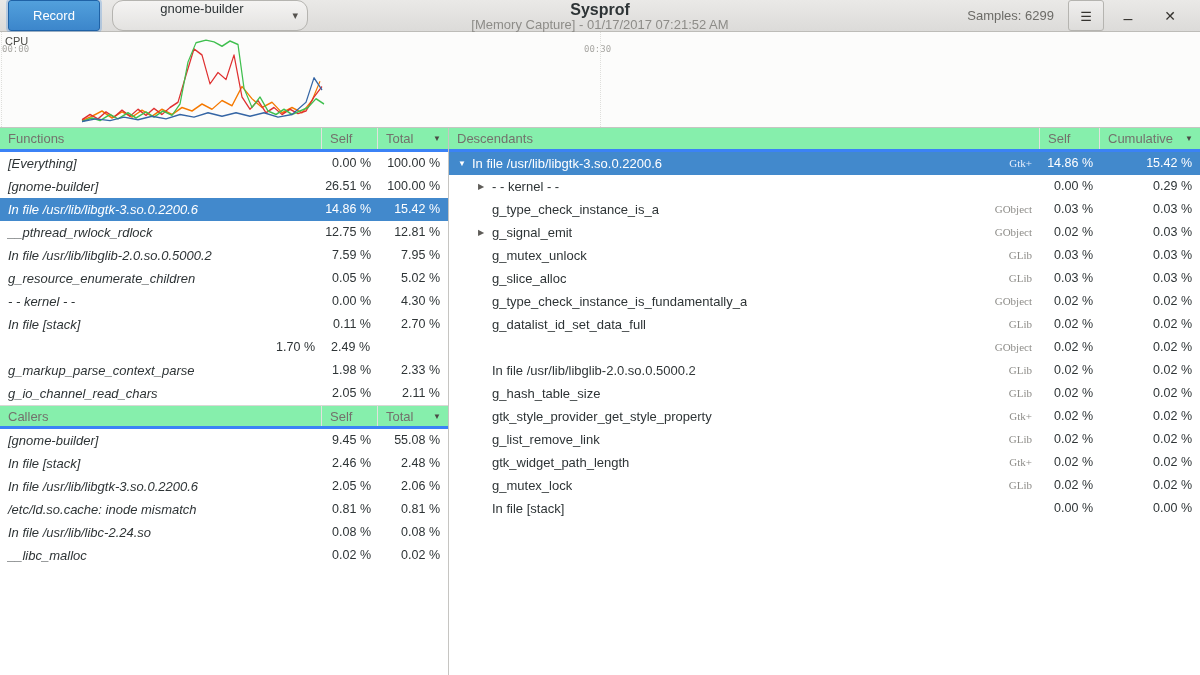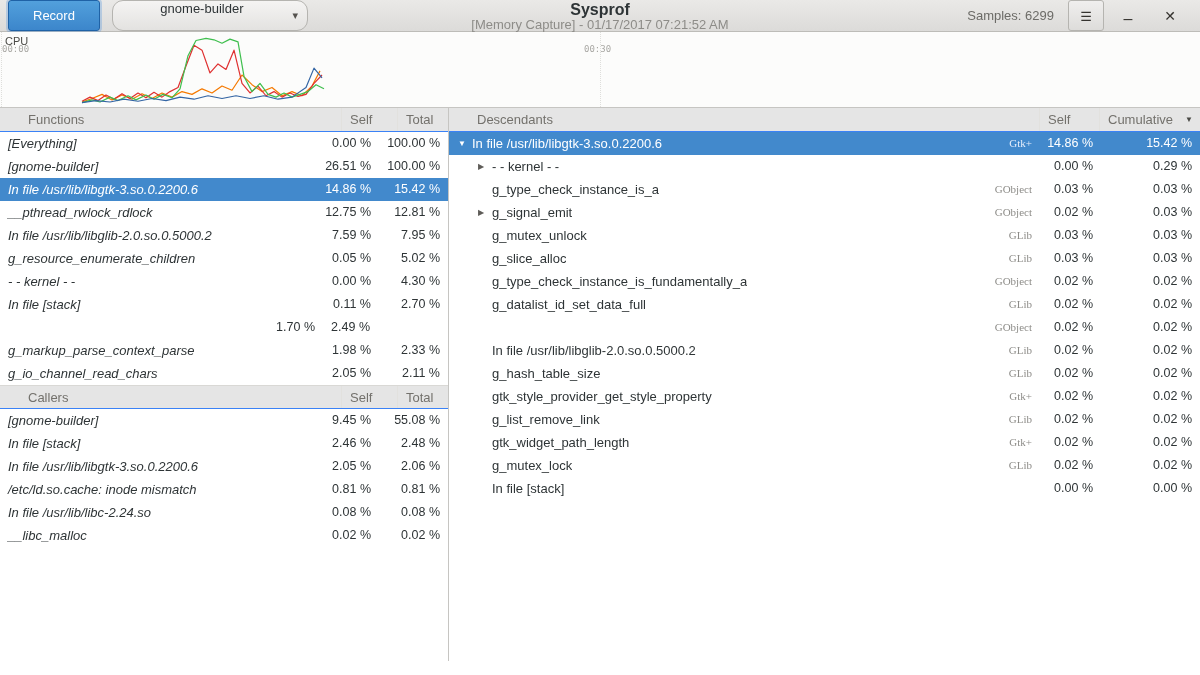--- a/index.html
+++ b/index.html
@@ -45,39 +45,39 @@
     background: linear-gradient(to bottom, #f0efee, #dddcda);
     border: 1px solid #b5b4b0; color: #35332f;
   }
   .menu-btn .menu-icon { font-size: 13px; line-height: 1; }
   .win-btn { width: 28px; height: 28px; border: none; background: transparent; color: #35332f; }
   .win-btn.min { margin-left: 10px; font-size: 16px; }
   .win-btn.min span { display: inline-block; transform: translateY(3px); }
   .win-btn.close { margin-left: 14px; margin-right: 6px; font-size: 14px; }
 
   
-  .cpu-graph { position: relative; height: 76px; background: #fcfcfb; border-bottom: 1px solid #c6c5c2; text-align: center; }
+  .cpu-graph { position: relative; height: 96px; background: #fcfcfb; border-bottom: 1px solid #c6c5c2; text-align: center; }
   .cpu-graph svg { position: absolute; inset: 0; width: 100%; height: 100%; }
   .cpu-label { position: absolute; left: 5px; top: 3px; font-size: 11px; color: #4a4a46; }
   .tick { position: absolute; top: 12px; font-size: 9px; color: #a9a8a4; font-family: "DejaVu Sans Mono", monospace; }
   .tick.t0 { left: 2px; }
   .tick.t30 { left: 584px; }
   .vline { position: absolute; top: 0; bottom: 0; width: 0; border-left: 1px dotted #dededb; }
   .vline.v0 { left: 1px; }
   .vline.v30 { left: 600px; }
 
   
   .main { display: flex; height: 553px; }
   .left { width: 449px; border-right: 1px solid #c6c5c2; display: flex; flex-direction: column; background: #fff; }
   .right { flex: 1; background: #fff; }
 
   .left-grid { display: grid; grid-template-columns: 322px 56px 70px; }
   .right-grid { display: grid; grid-template-columns: 1fr 60px 100px; }
 
-  .thead { height: 24px; background: #e5e5e5; border-bottom: 1px solid #3b82f6; color: #73716c; font-size: 13px; padding-left: 20px; }
+  .thead { height: 24px; background: #86efac; border-bottom: 3px solid #3b82f6; color: #73716c; font-size: 13px; }
   .thead.callers-head { border-top: 1px solid #d9d8d5; }
   .th { display: flex; align-items: center; padding: 0 4px 0 8px; border-right: 1px solid #e2e1de; overflow: hidden; white-space: nowrap; }
   .th:last-child { border-right: none; }
   .sort-arrow { margin-left: auto; font-size: 8px; color: #4a4a46; padding-right: 3px; }
 
   .trow { height: 23px; line-height: 23px; font-size: 13px; color: #2e3436; }
   .trow.selected { background: var(--selection, #4a90d9); color: #fff; }
   .cell { overflow: hidden; white-space: nowrap; }
   .cell.name { padding-left: 8px; font-style: italic; }
   .cell.num { text-align: right; padding-right: 7px; font-size: 12.5px; }

